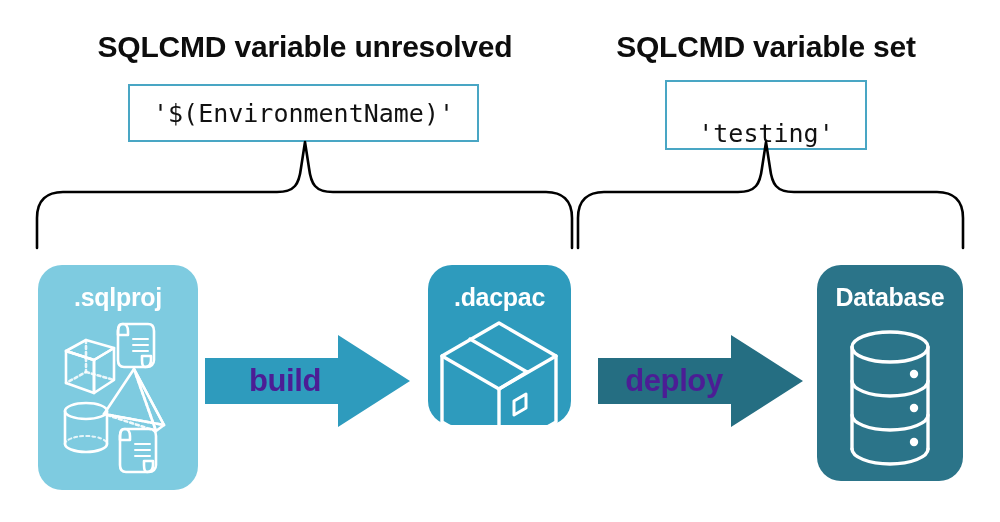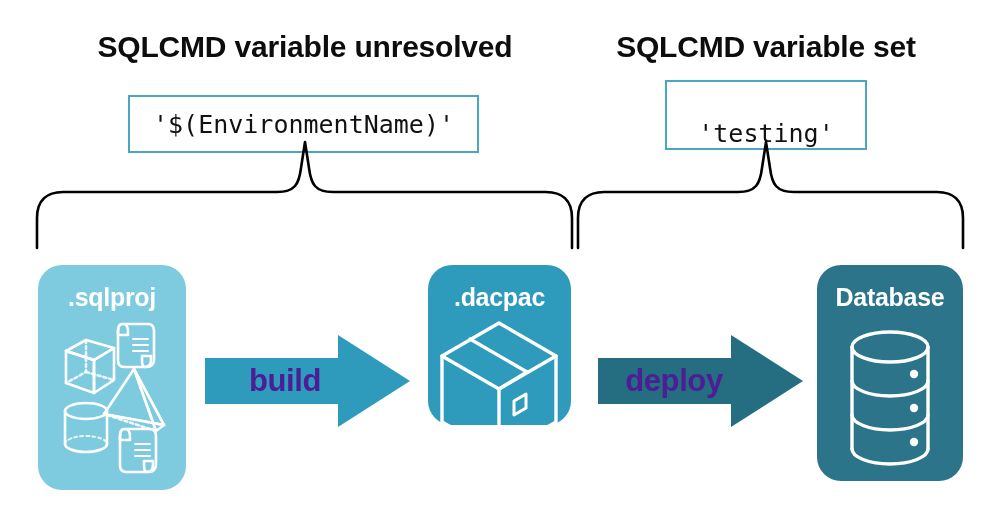--- a/index.html
+++ b/index.html
@@ -99,21 +99,21 @@
 </style>
 </head>
 <body>
 
 <div id="stage">
 
   <div class="section-title" style="left:305px; top:30px;">SQLCMD variable unresolved</div>
 
   <div class="section-title" style="left:766px; top:30px;">SQLCMD variable set</div>
 
-  <div class="value-box" style="left:128px; top:95px; width:351px; height:58px;">
+  <div class="value-box" style="left:128px; top:84px; width:351px; height:58px;">
     <span class="value-text">'$(EnvironmentName)'</span>
   </div>
 
   <div class="value-box" style="left:665px; top:80px; width:202px; height:70px;align-items:flex-end;">
     <span class="value-text">'testing'</span>
   </div>
 
   <svg class="brace-svg" style="left:0px; top:140px; width:1000px; height:110px;" viewBox="0 0 1000 110">
     <path d="M 37,108
              L 37,78
@@ -135,21 +135,21 @@
              L 738,52
              C 756,52 760,44 762,28
              L 766,2
              L 770,28
              C 772,44 776,52 794,52
              L 937,52
              C 953,52 963,60 963,78
              L 963,108" fill="none" stroke="#000000" stroke-width="2.6" stroke-linecap="round" stroke-linejoin="round"></path>
   </svg>
 
-  <div class="card" style="left:38px; top:265px; width:148px; height:225px; background:#7ecbe0;">
+  <div class="card" style="left:38px; top:265px; width:160px; height:225px; background:#7ecbe0;">
     <div class="card-label" style="top:18px;">.sqlproj</div>
     <div class="card-art" style="top:52px; height:165px;">
       <svg width="148" height="165" viewBox="0 0 148 165">
         <g fill="none" stroke="#ffffff" stroke-width="2.6" stroke-linecap="round" stroke-linejoin="round">
 
           <g>
             <path d="M 28,34 L 48,23 L 76,31 L 56,43 Z"></path>
             <path d="M 28,34 L 28,66 L 56,76 L 56,43 Z"></path>
             <path d="M 56,43 L 76,31 L 76,63 L 56,76 Z"></path>
             <path d="M 28,34 L 56,43" stroke-dasharray="3 3" opacity="0.85"></path>

